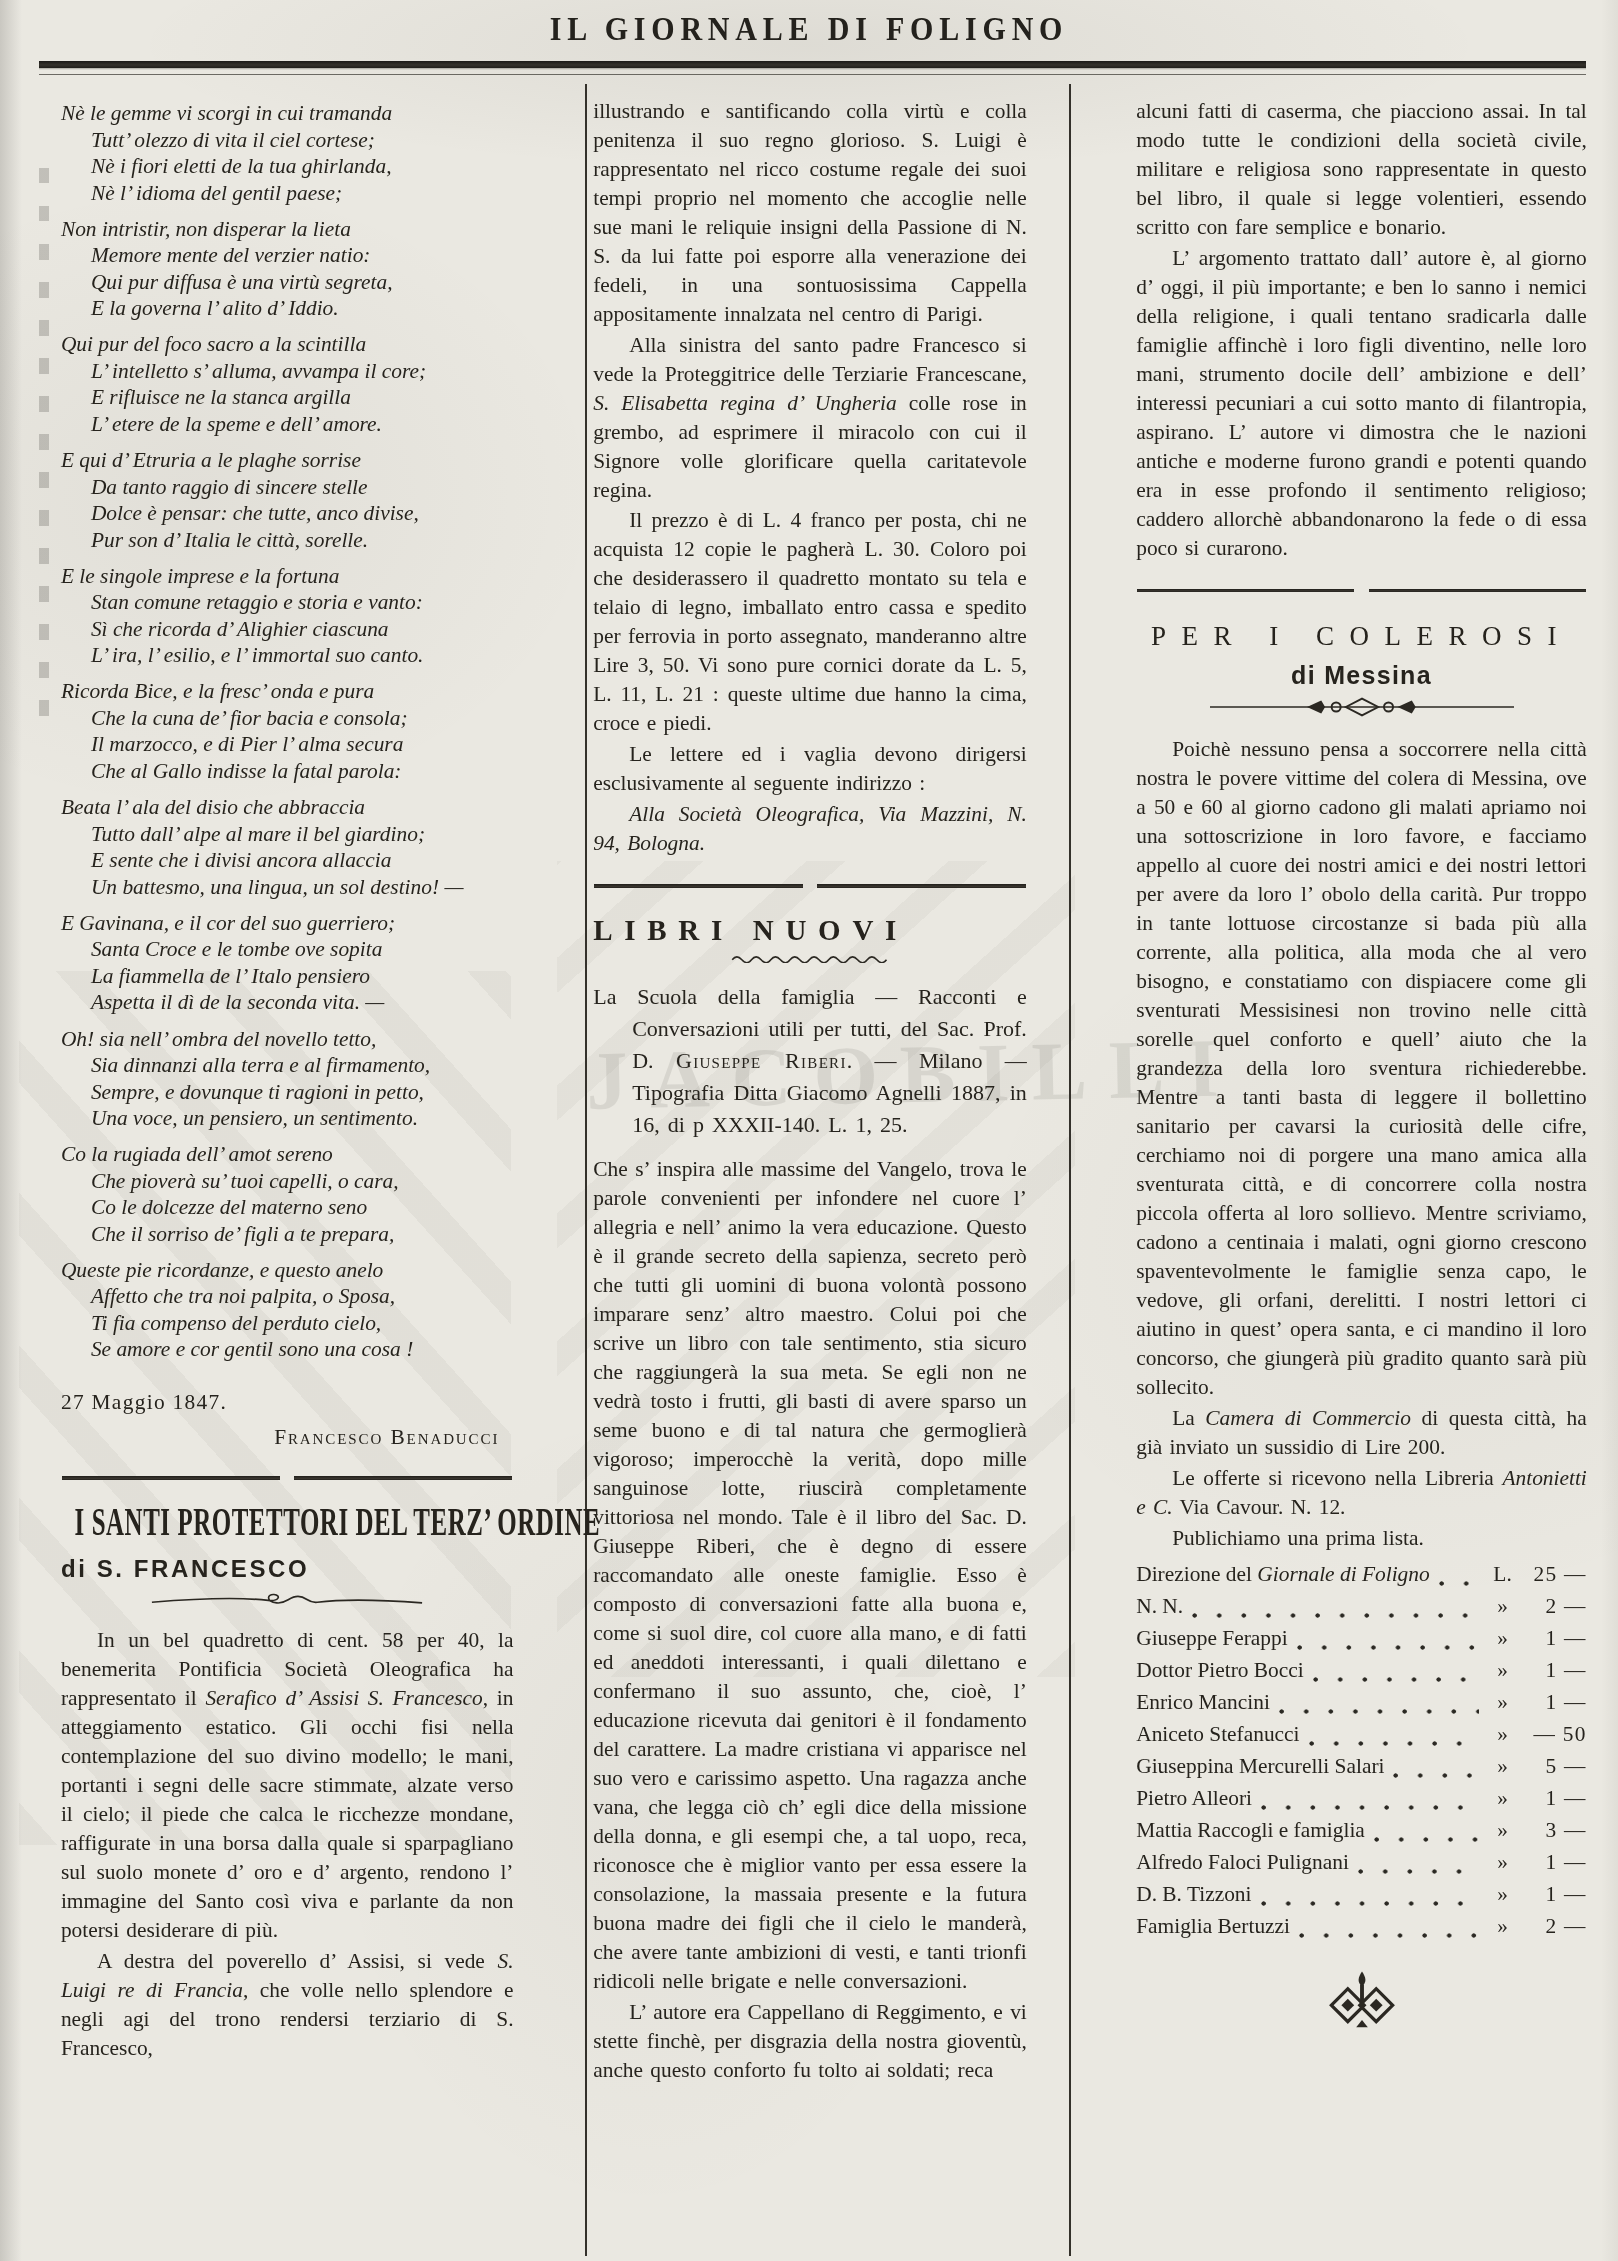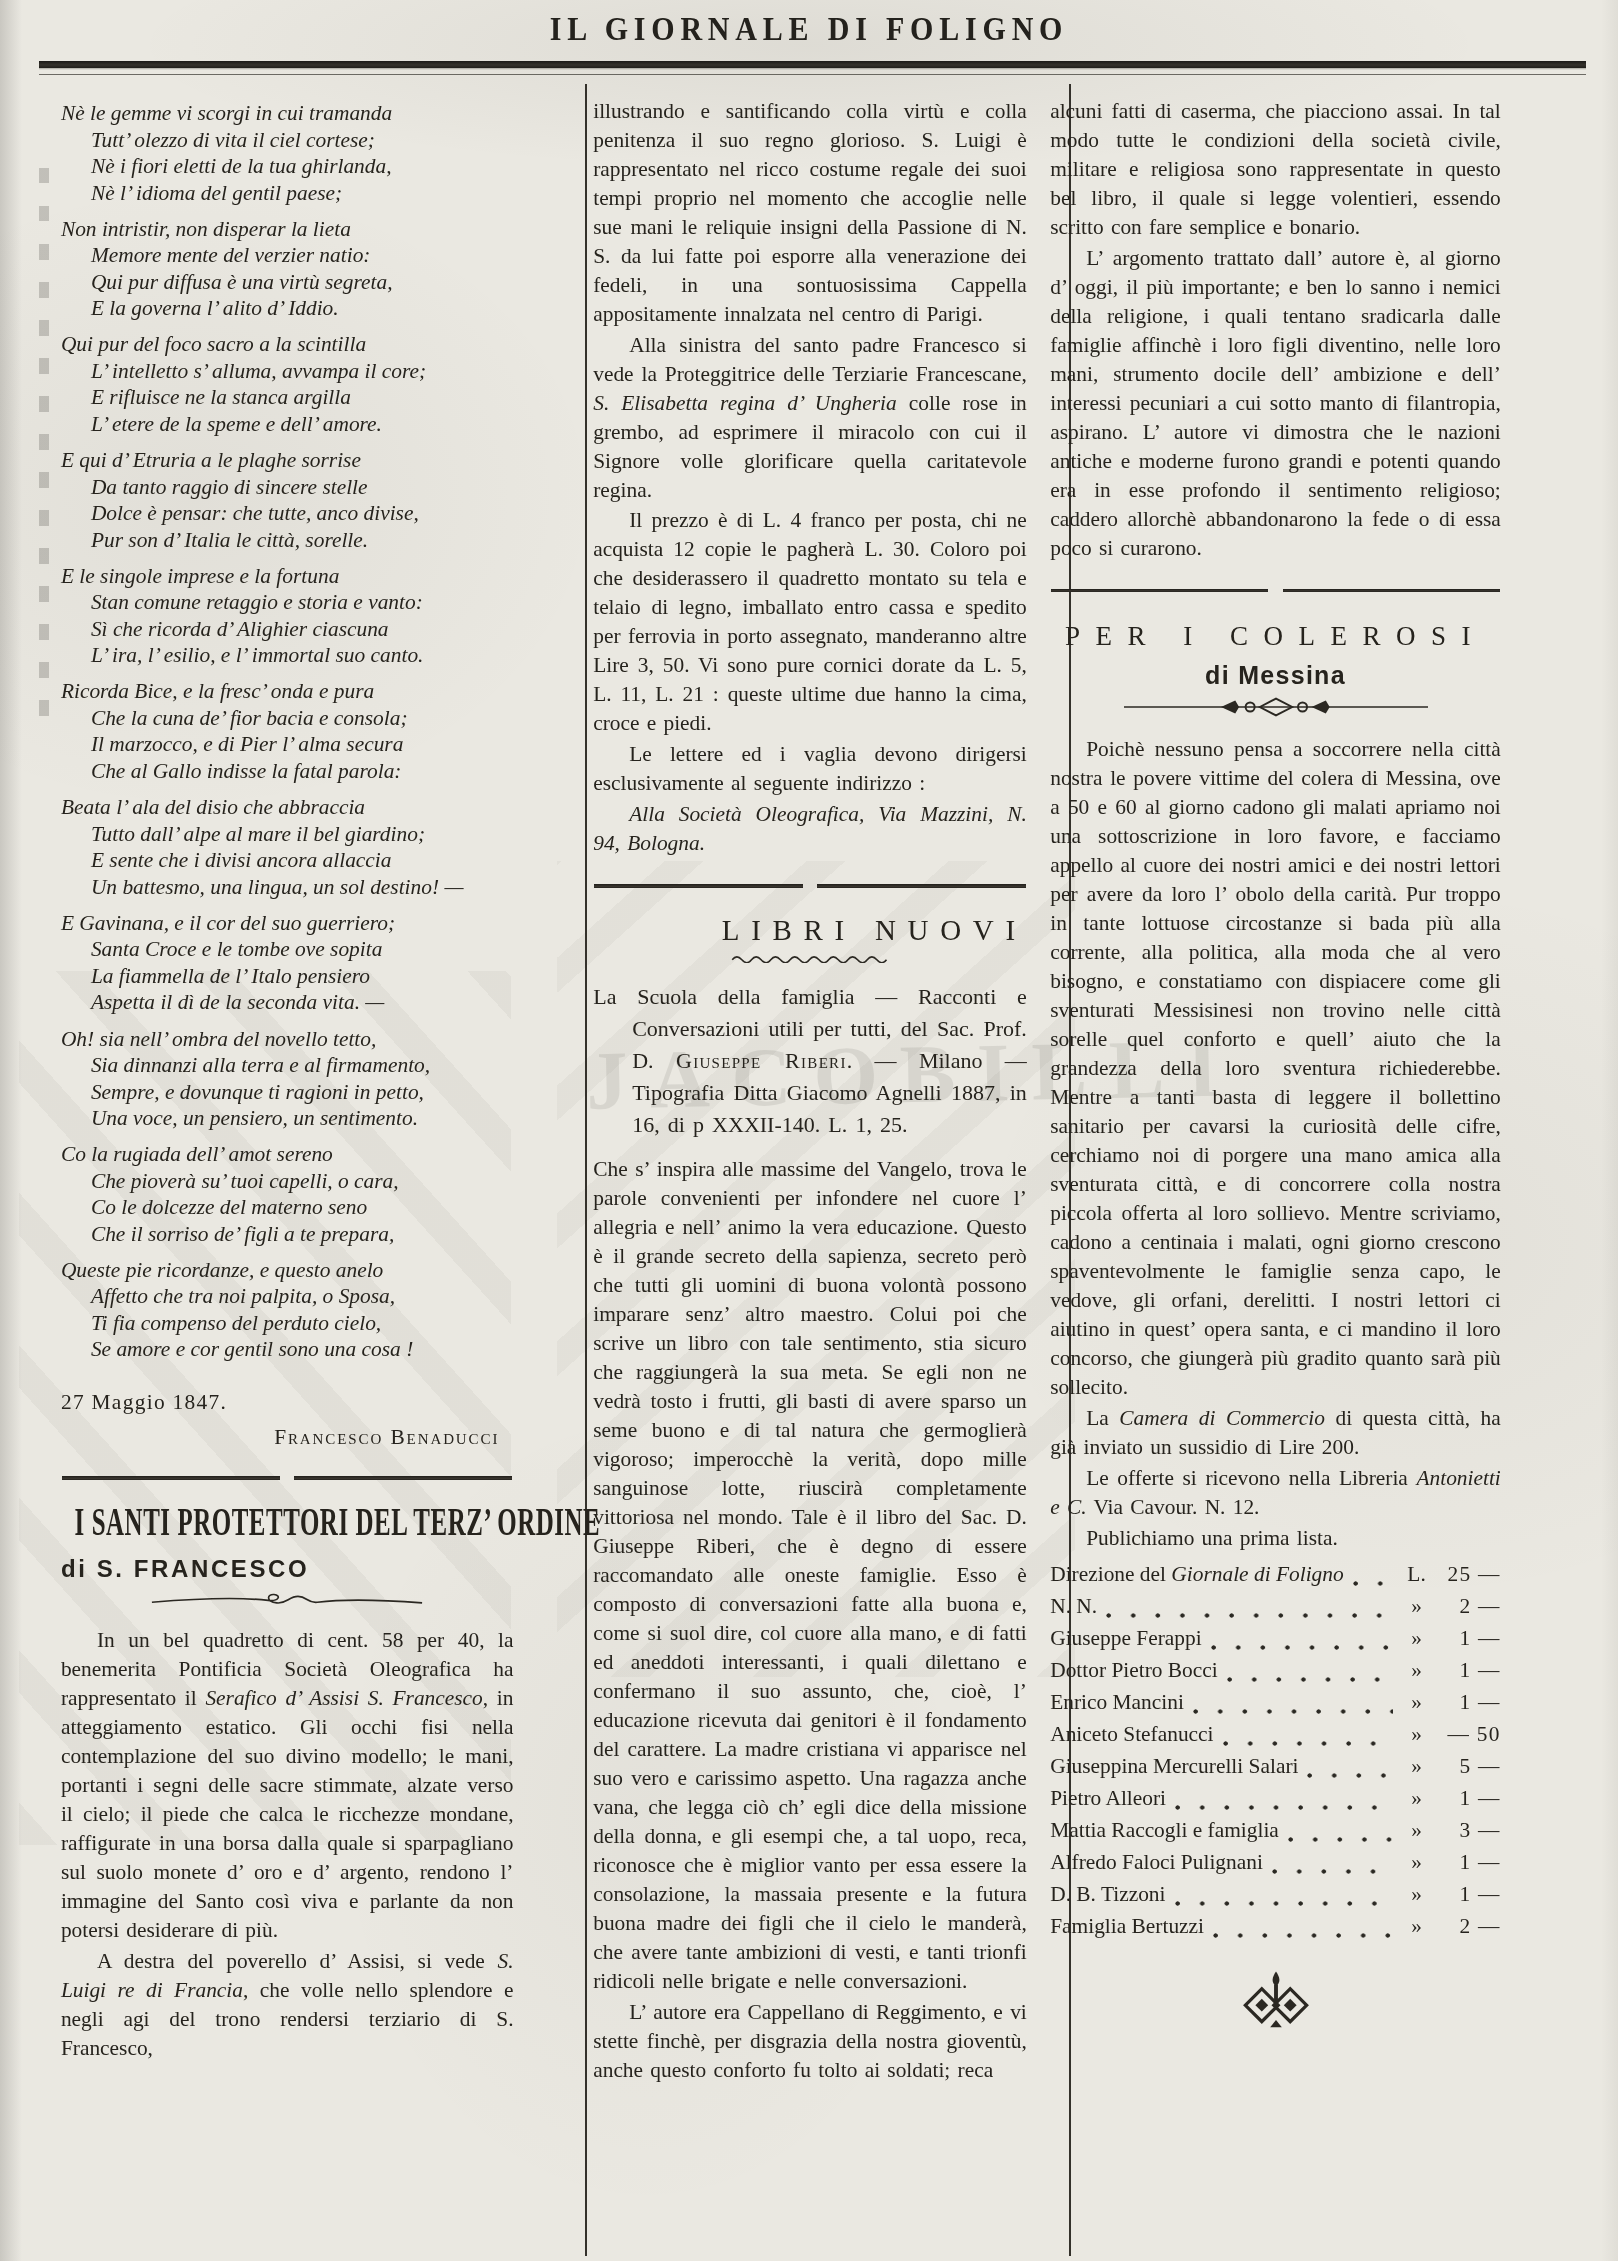--- a/index.html
+++ b/index.html
@@ -53,21 +53,21 @@
   }
 
   
   .vrule{position:absolute;top:84px;width:1.9px;height:2172px;background:#34312b;}
   .vrule1{left:585px;}
   .vrule2{left:1069px;}
 
   .col{position:absolute;top:87px;box-sizing:border-box;}
   .col1{left:57px;width:463px;padding:13px 6.5px 0 3.9px;}
   .col2{left:588px;width:444px;padding:9.7px 5.2px 0 5.2px;}
-  .col3{left:1045px;width:461px;padding:9.7px 5.2px 0 5.2px;}
+  .col3{left:1131px;width:461px;padding:9.7px 5.2px 0 5.2px;}
 
   p.para{
     margin:0 0 1.9px 0;font-size:21.4px;line-height:29px;text-align:justify;
     text-indent:36px;word-spacing:1.9px;
   }
   p.noind{text-indent:0;}
   .it{font-style:italic;}
   .sc{font-variant:small-caps;letter-spacing:1.3px;font-family:Liberation Serif, serif;}
 
   
@@ -90,21 +90,21 @@
     letter-spacing:0.6px;transform:scale(.94,1.5);transform-origin:center;
     white-space:nowrap;
   }
   .saints-sub{
     margin:17px 0 1.3px 0;
     font-family:Liberation Sans, sans-serif;font-size:24px;font-weight:bold;letter-spacing:2.6px;
   }
   .ornament{display:block;margin:6.5px auto 17px auto;}
 
   .libri-title{
-    margin:26px 0 3.9px 0;text-align:right;font-size:29px;font-weight:normal;letter-spacing:11.7px;
+    margin:26px 0 3.9px 0;text-align:left;font-size:29px;font-weight:bold;letter-spacing:11.7px;
   }
   .book-entry{
     margin:18px 0 14.2px 0;font-size:22px;line-height:32px;text-align:justify;
     padding-left:39px;text-indent:-39px;word-spacing:2.6px;
   }
 
   .coler-title{
     margin:28.5px 0 5.2px 0;text-align:center;font-size:27px;font-weight:normal;letter-spacing:15.5px;
   }
   .coler-sub{

